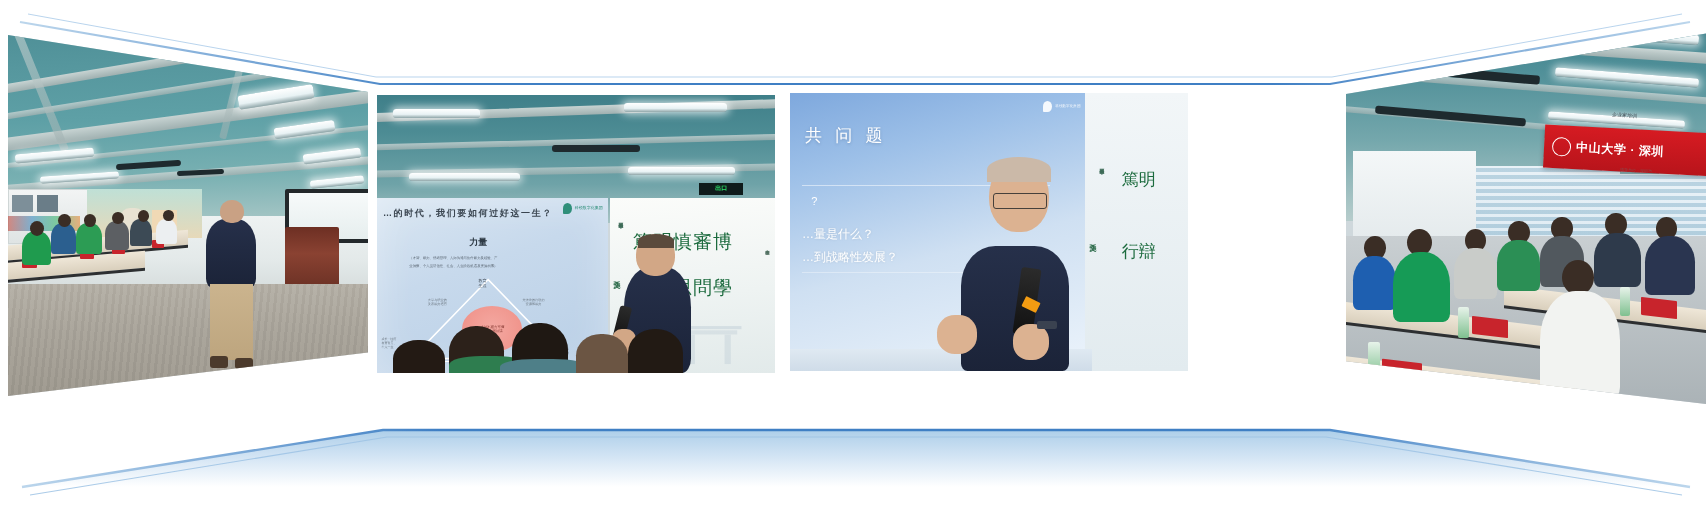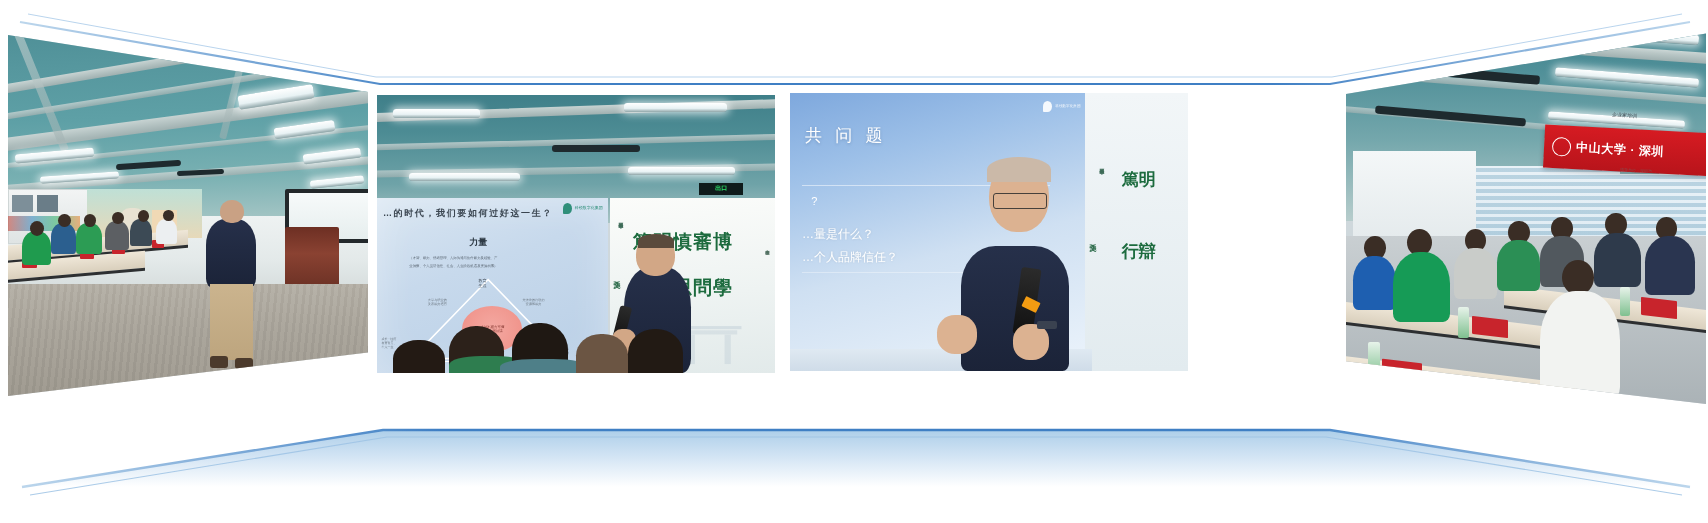--- a/index.html
+++ b/index.html
@@ -70,21 +70,21 @@
     background:linear-gradient(165deg,#7ea8dd 0%,#9dc0e8 25%,#cfe0f2 60%,#e8f1fa 100%);
   }
   .sl-title{position:absolute;color:#3f4a57;letter-spacing:.18em;white-space:nowrap;}
   .sl-line{position:absolute;color:#ffffff;white-space:nowrap;text-shadow:0 0 3px rgba(0,0,0,.12);margin-top:8px;}
   .sl-logo{position:absolute;display:flex;align-items:center;gap:3px;}
   .sl-logo .mark{width:9px;height:11px;background:#2f8f7a;border-radius:50% 50% 50% 10%;}
   .sl-logo .lbl{font-size:4px;color:#2f8f7a;line-height:1.15;}
 
   
   .calwall{position:absolute;background:linear-gradient(175deg,#fbfcfa 0%,#eef3f2 55%,#e2eaea 100%);}
-  .cal{position:absolute;color:#1c6b3e;font-family:"DejaVu Serif",serif;font-weight:700;white-space:nowrap;}
+  .cal{position:absolute;color:#1c6b3e;font-family:"DejaVu Serif",serif;font-weight:400;white-space:nowrap;}
   .cal-sm{position:absolute;color:#3d6b57;white-space:nowrap;writing-mode:vertical-rl;}
   .gatewm{position:absolute;opacity:.22;}
 
   
   .banner{
     position:absolute;background:linear-gradient(180deg,#d61b22,#b8141b);
     display:flex;align-items:center;gap:5px;padding:0 8px;
     color:#fff;white-space:nowrap;box-shadow:0 2px 5px rgba(0,0,0,.25);
   }
   .banner .seal{width:17px;height:17px;border-radius:50%;border:1.6px solid #fff;flex:0 0 auto;}
@@ -277,21 +277,21 @@
 
       <div class="slide-dark" style="left:0;top:0;width:76%;height:92%;">
         <div class="sl-logo" style="right:12px;top:8px;">
           <span class="mark" style="background:#ffffff;opacity:.9;"></span>
           <span class="lbl" style="color:#f2f7fc;font-size:3.6px;">科锐数字化集团</span>
         </div>
         <div style="position:absolute;left:5%;top:12%;font-size:17px;color:#ffffff;letter-spacing:.25em;font-weight:400;text-shadow:0 1px 3px rgba(40,70,110,.3);">共 问 题</div>
         <div style="position:absolute;left:4%;top:36%;right:14%;height:1px;background:rgba(255,255,255,.5);"></div>
         <div style="position:absolute;left:7%;top:40%;font-size:11px;color:#ffffff;">?</div>
         <div class="sl-line" style="left:4%;top:49%;font-size:12px;">…量是什么？</div>
-        <div class="sl-line" style="left:4%;top:58%;font-size:12px;">…个人品牌信任？</div>
+        <div class="sl-line" style="left:4%;top:58%;font-size:12px;">…到战略性发展？</div>
         <div style="position:absolute;left:4%;top:70%;right:14%;height:1px;background:rgba(255,255,255,.35);"></div>
       </div>
 
       <div class="calwall" style="left:74%;top:0;width:26%;height:100%;background:linear-gradient(180deg,#f2f6f8,#e2ebef);">
         <div class="cal" style="left:36%;top:27%;font-size:17px;">篤明</div>
         <div class="cal" style="left:36%;top:53%;font-size:17px;">行辯</div>
         <div class="cal-sm" style="left:14%;top:26%;font-size:5px;">中華民國十五年十一月</div>
         <div class="cal-sm" style="left:3%;top:52%;font-size:7px;color:#2c6b4a;font-weight:700;">孫文</div>
       </div>
 

